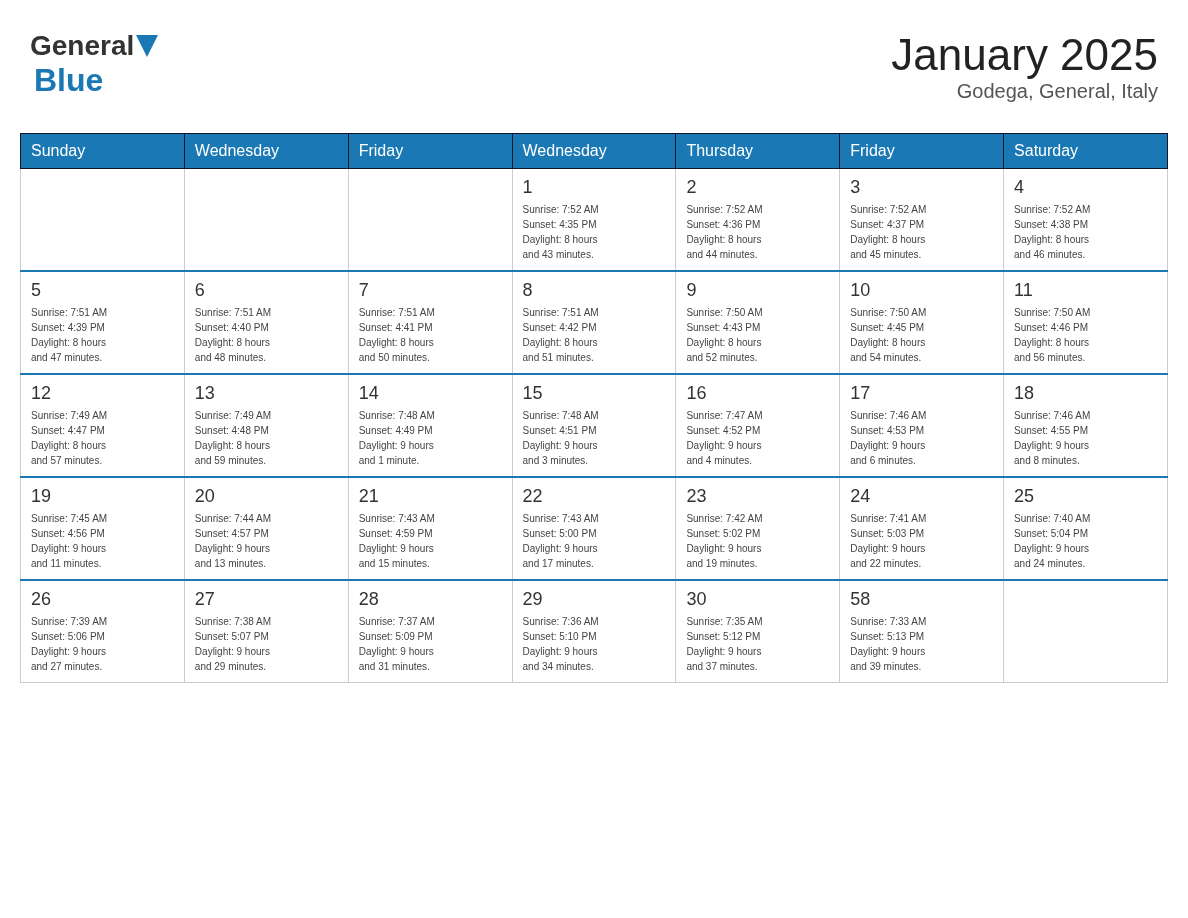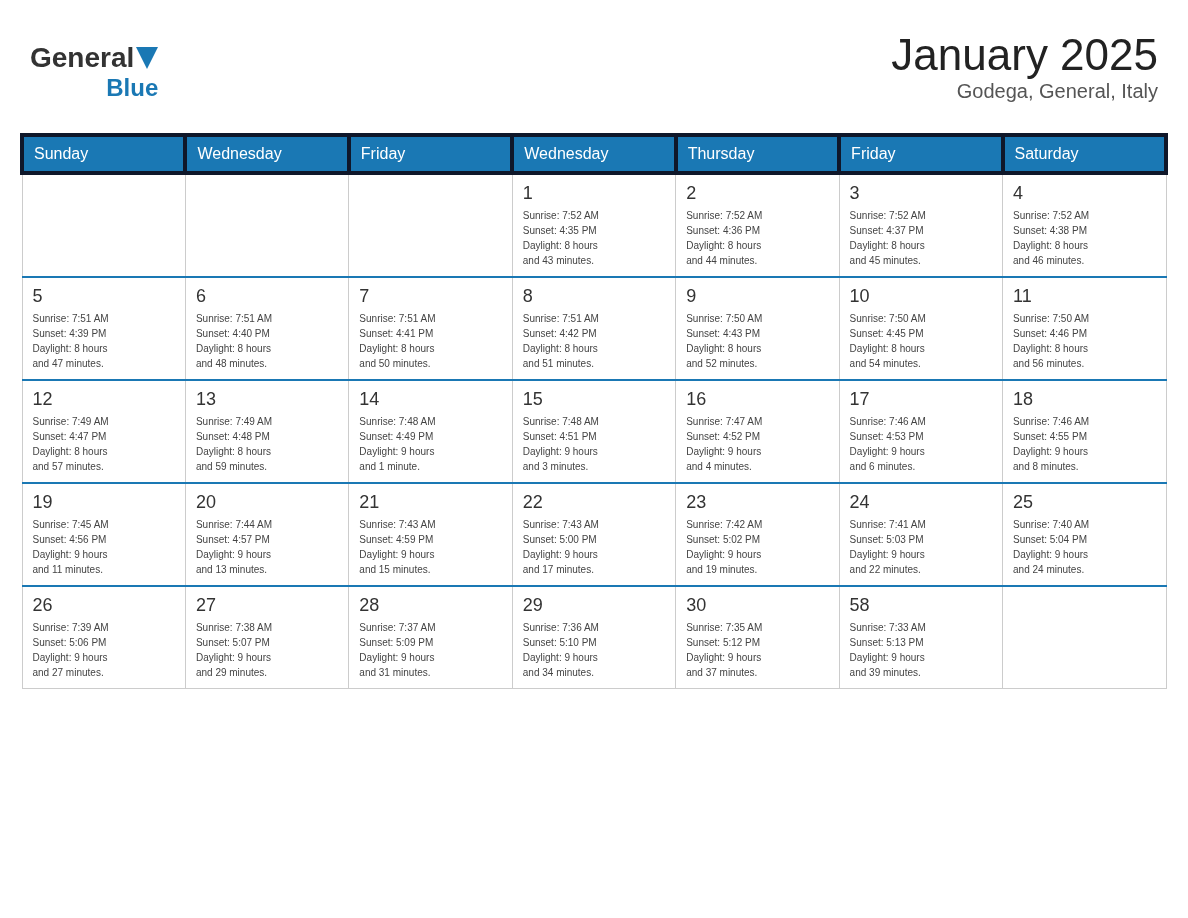--- a/index.html
+++ b/index.html
@@ -33,21 +33,21 @@
       width: 100%;
       border-collapse: collapse;
     }
     .calendar-table th {
       background-color: #1a78b4;
       color: #fff;
       text-align: left;
       padding: 8px 10px;
       font-size: 16px;
       font-weight: normal;
-      border: 4px solid #0f172a;
+      border: 1px solid #0f172a;
     }
     .calendar-table td {
       border: 1px solid #ccc;
       vertical-align: top;
       padding: 8px 10px;
       width: 14.28%;
       min-height: 100px;
       font-size: 13px;
       color: #333;
     }
@@ -68,22 +68,21 @@
     .row-divider td {
       border-top: 2px solid #1a78b4;
     }
     .empty-cell {
       background: #fff;
     }
     
     .logo-wrapper {
       display: flex;
       flex-direction: column;
-      align-items: flex-end;
-      margin-top: 12px;
+      align-items: flex-start;
     }
     .logo-line1 {
       display: flex;
       align-items: center;
     }
     .logo-line2 {
       display: flex;
       align-items: center;
       margin-left: 0;
     }
@@ -93,21 +92,21 @@
 
 <div class="header">
   <div class="logo-wrapper">
     <div class="logo-line1">
       <span style="font-size:28px;font-weight:bold;color:#333;">General</span>
       <svg width="22" height="22" viewBox="0 0 22 22" style="margin-left:2px;margin-top:0;">
         <polygon points="0,0 22,0 11,22" fill="#1a78b4"></polygon>
       </svg>
     </div>
     <div class="logo-line2">
-      <span style="font-size:24px;font-weight:bold;color:#1a78b4;margin-left:4px;">Blue</span>
+      <span style="font-size:32px;font-weight:bold;color:#1a78b4;margin-left:4px;">Blue</span>
     </div>
   </div>
   <div class="title-area">
     <div class="month-title">January 2025</div>
     <div class="location">Godega, General, Italy</div>
   </div>
 </div>
 
 <table class="calendar-table">
   <thead>

